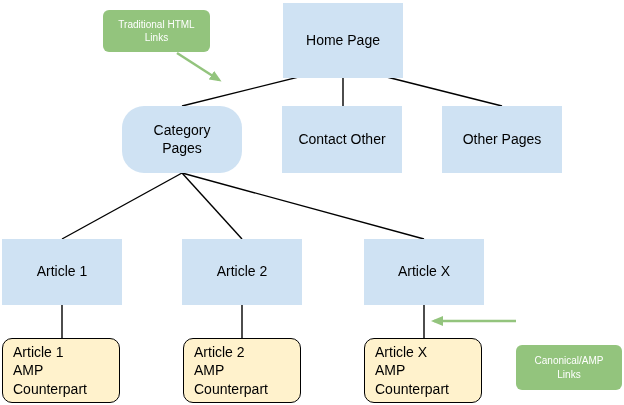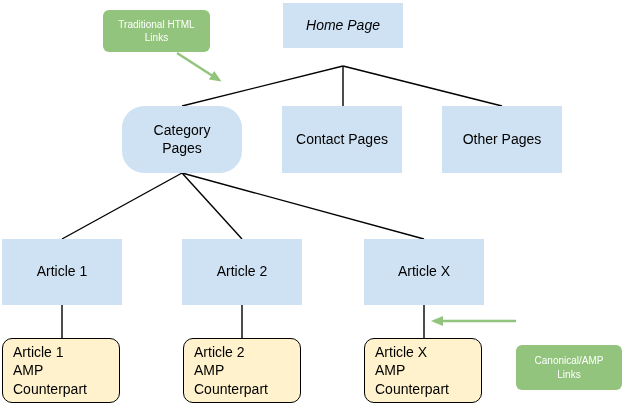--- a/index.html
+++ b/index.html
@@ -47,21 +47,21 @@
     background: #93c47d;
     border-radius: 6px;
     color: #ffffff;
     font-size: 10px;
     line-height: 1.35;
     text-align: center;
     white-space: pre-line;
     box-sizing: border-box;
   }
   
-  .n-home     { left: 283px; top: 3px;   width: 120px; height: 45px; font-style: italic; }
+  .n-home     { left: 283px; top: 3px;   width: 120px; height: 75px; }
   .n-category { left: 122px; top: 106px; width: 120px; height: 67px; border-radius: 22px; }
   .n-contact  { left: 282px; top: 106px; width: 120px; height: 67px; }
   .n-other    { left: 442px; top: 106px; width: 120px; height: 67px; }
   .n-article1 { left: 2px;   top: 239px; width: 120px; height: 66px; }
   .n-article2 { left: 182px; top: 239px; width: 120px; height: 66px; }
   .n-articleX { left: 364px; top: 239px; width: 120px; height: 66px; }
   .n-amp1     { left: 2px;   top: 338px; width: 118px; height: 65px; }
   .n-amp2     { left: 183px; top: 338px; width: 118px; height: 65px; }
   .n-ampX     { left: 364px; top: 338px; width: 118px; height: 65px; }
   .a-traditional { left: 103px; top: 10px;  width: 107px; height: 42px; }
@@ -96,21 +96,21 @@
   </svg>
 
   <div class="node blue n-home">
     <span>Home Page</span>
   </div>
   <div class="node blue n-category">
     <span>Category
 Pages</span>
   </div>
   <div class="node blue n-contact">
-    <span>Contact Pages</span>
+    <span>Contact Other</span>
   </div>
   <div class="node blue n-other">
     <span>Other Pages</span>
   </div>
   <div class="node blue n-article1">
     <span>Article 1</span>
   </div>
   <div class="node blue n-article2">
     <span>Article 2</span>
   </div>

